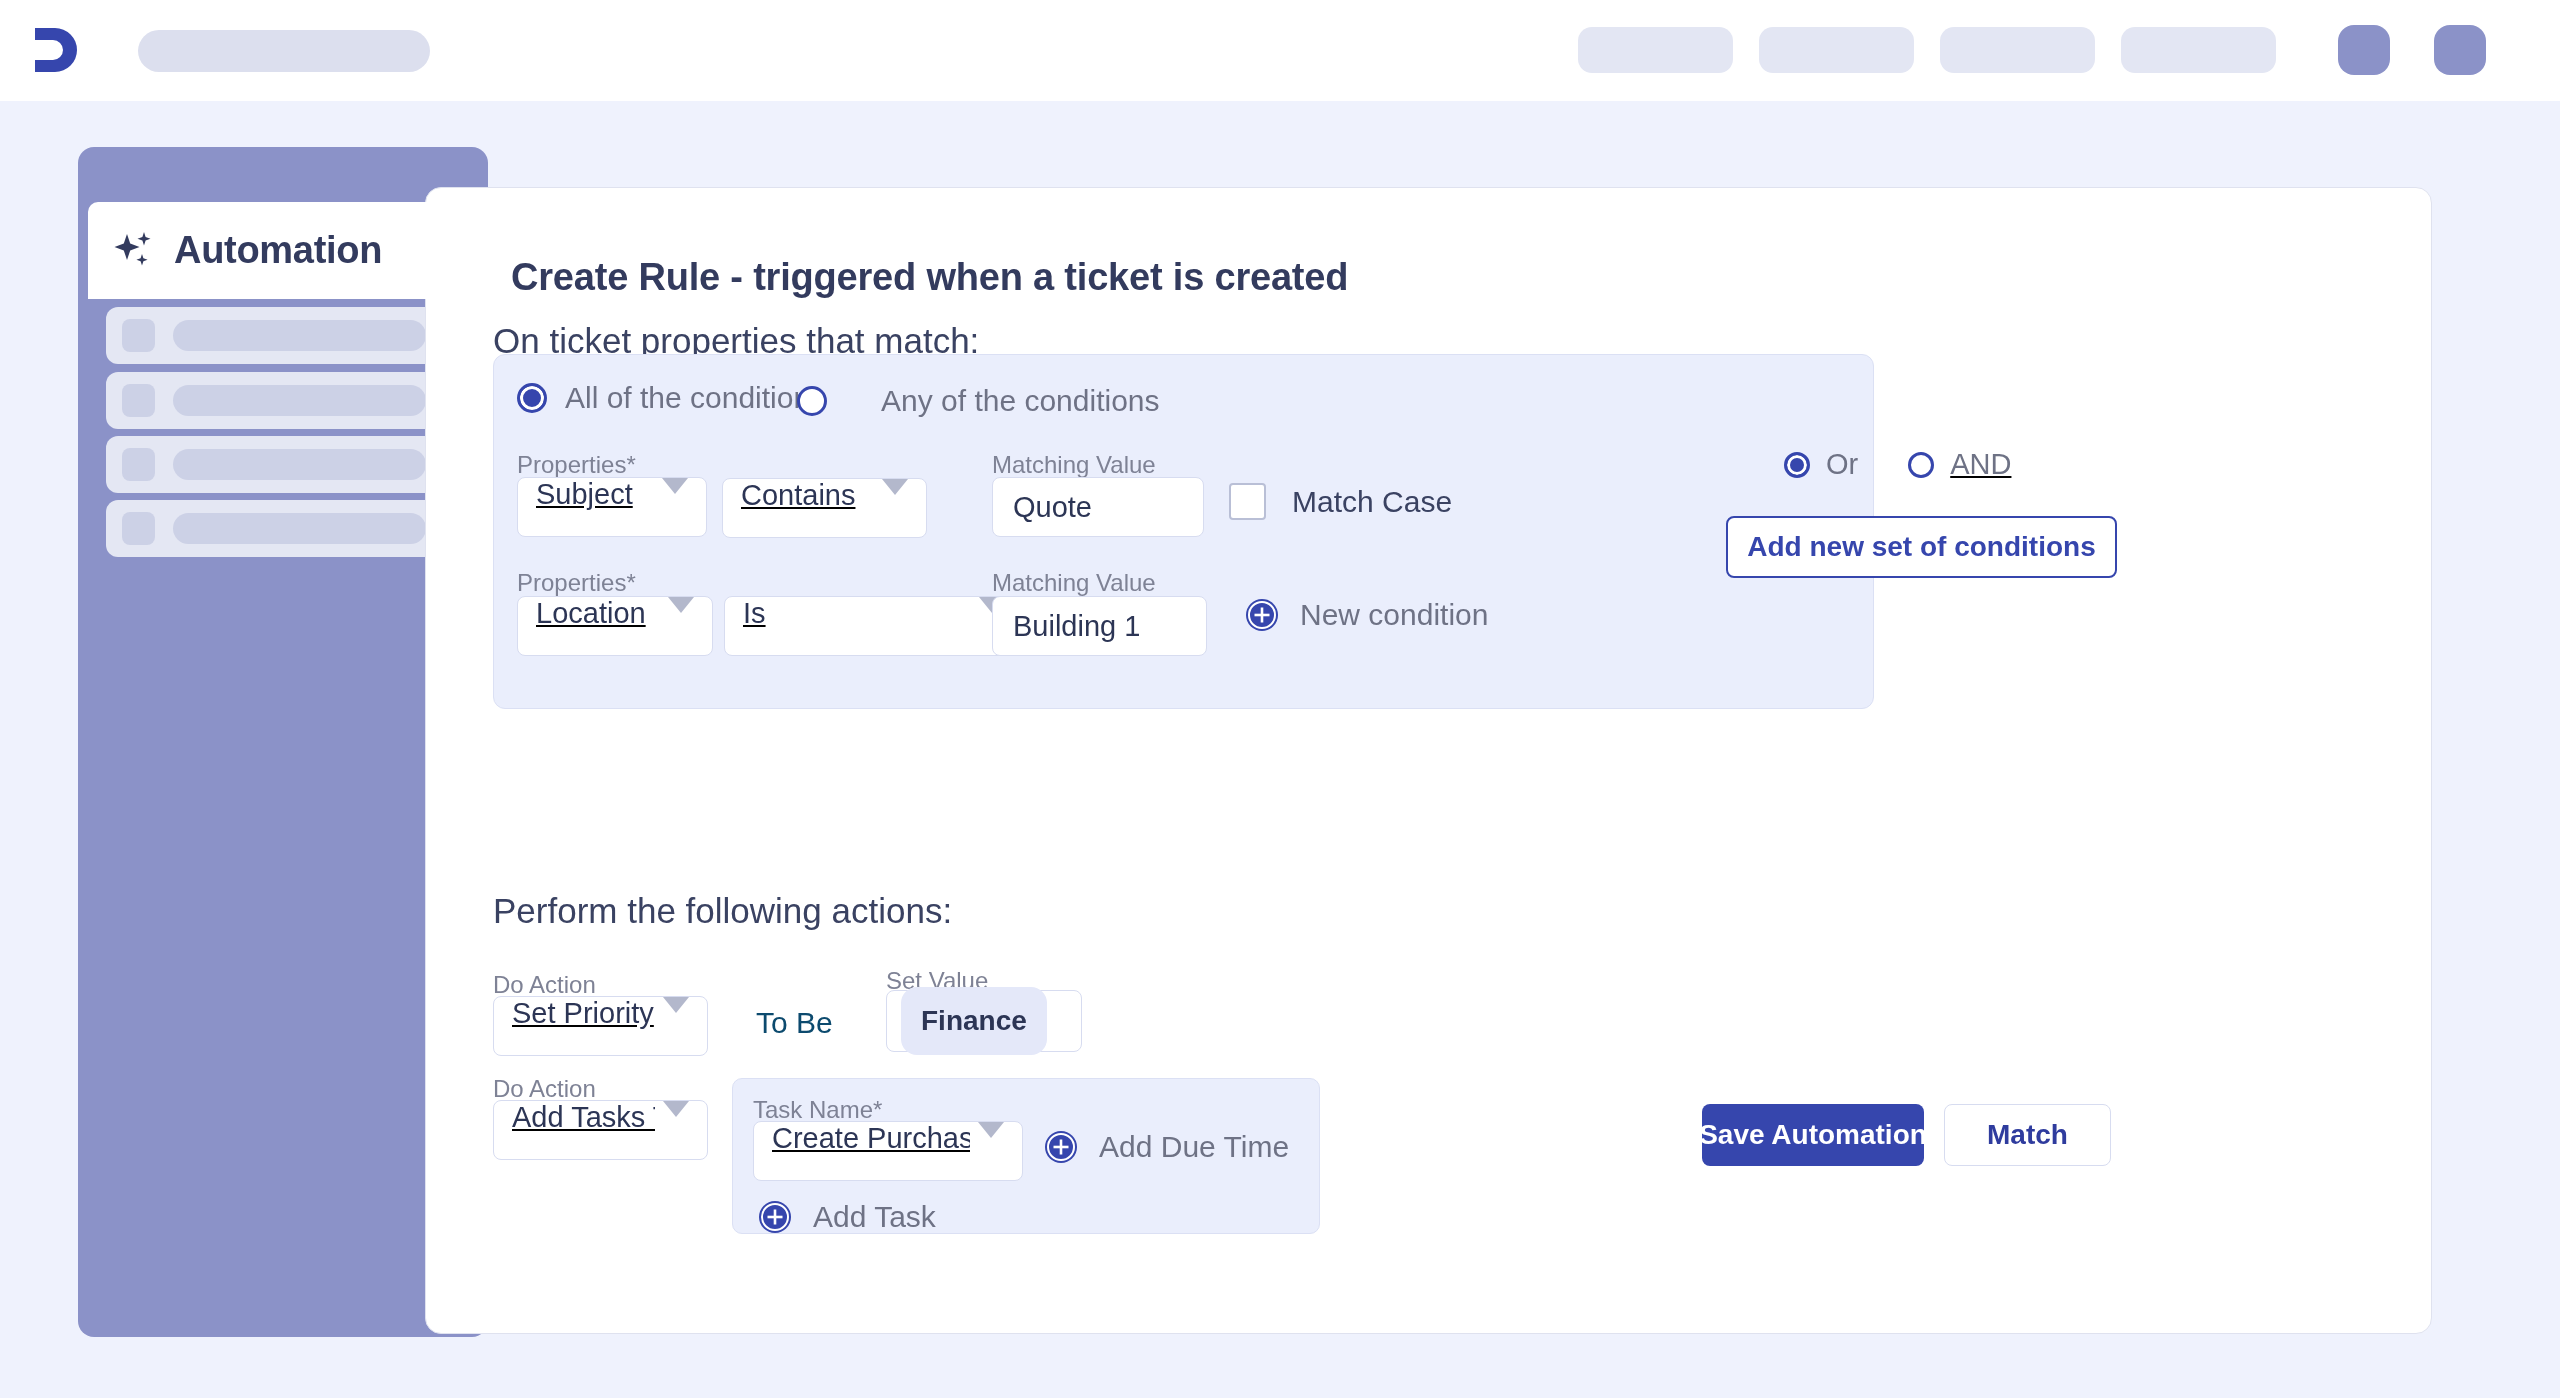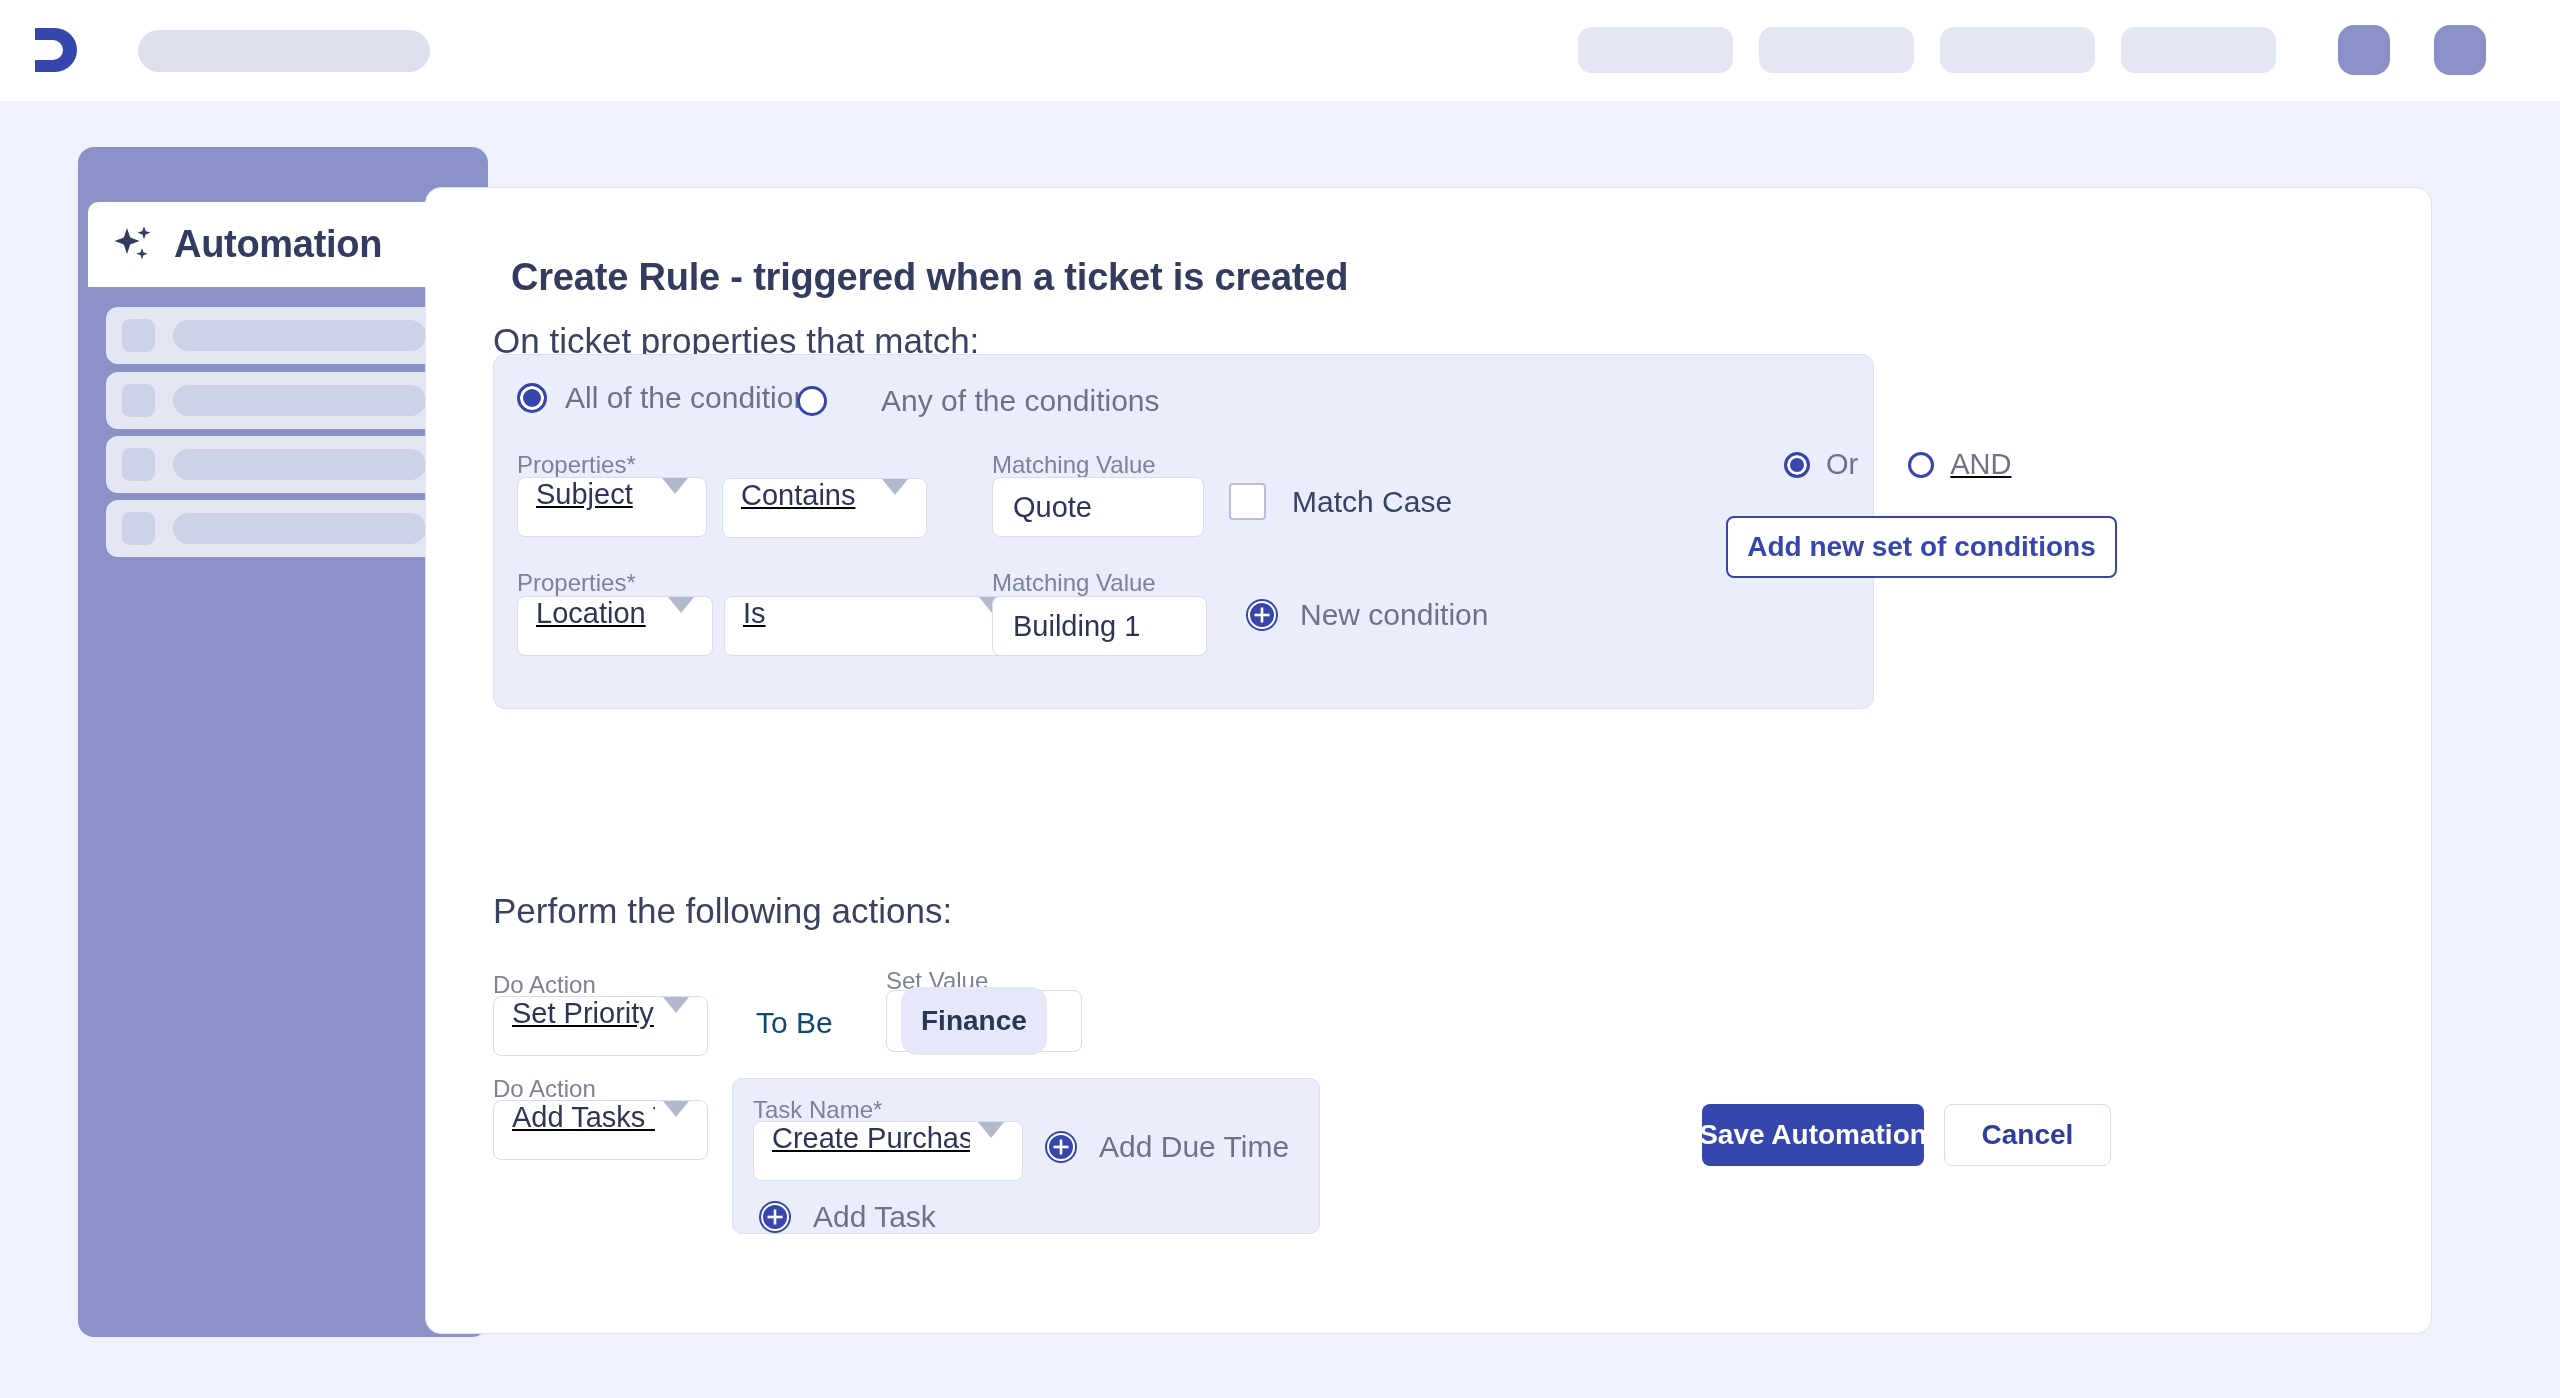--- a/index.html
+++ b/index.html
@@ -70,21 +70,21 @@
     background: #ccd1e6; border-radius: 16px;
   }
   .sr1 { top: 160px; }
   .sr2 { top: 225px; }
   .sr3 { top: 289px; }
   .sr4 { top: 353px; }
 
   
   .auto-tab {
     position: absolute; left: 88px; top: 101px;
-    height: 85px; min-width: 360px;
+    height: 97px; min-width: 360px;
     background: #ffffff;
     border-radius: 10px 10px 0 0;
     display: flex; align-items: center;
     padding-left: 26px;
     z-index: 3;
   }
   .auto-tab .sparkle { width: 42px; height: 42px; flex: none; }
   .auto-tab .label {
     margin-left: 18px;
     font-size: 38px; font-weight: bold; color: #333b5e;
@@ -427,17 +427,17 @@
             <rect x="16.7" y="10.5" width="2.6" height="15" fill="#ffffff"></rect>
             <rect x="10.5" y="16.7" width="15" height="2.6" fill="#ffffff"></rect>
           </svg>
         </span>
         <span class="txt">Add Task</span>
       </div>
     </div>
 
     <div class="btn-row">
       <div class="btn btn-save">Save Automation</div>
-      <div class="btn btn-cancel">Cancel</div>
+      <div class="btn btn-cancel">Match</div>
     </div>
 
   </div>
 </div>
 
 </body></html>

